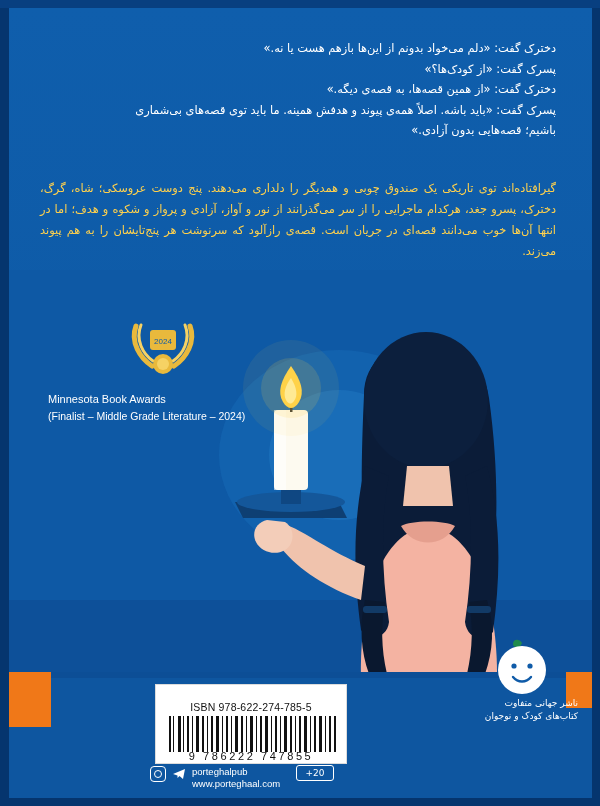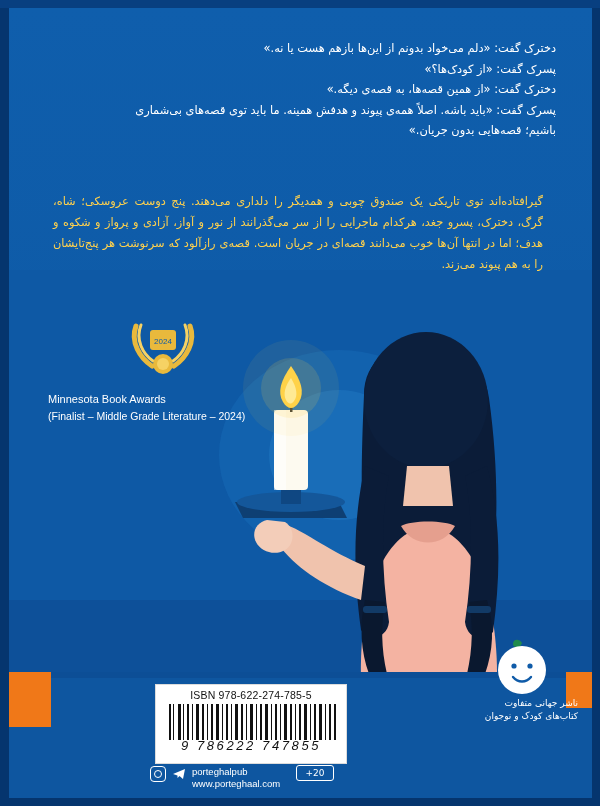--- a/index.html
+++ b/index.html
@@ -71,21 +71,21 @@
   .quote-block p{margin:0 0 0 0;}
   .synopsis-block{
     position:absolute;
     left:40px;top:178px;width:516px;
     text-align:justify;
     direction:rtl;
     color:#ffd14d;
     font-size:11.4px;
     line-height:21px;
   }
-  .synopsis-block p{margin:13px;}
+  .synopsis-block p{margin:0;}
 
   
   .award{
     position:absolute;left:48px;top:320px;width:230px;
     text-align:left;
   }
   .medal{
     position:relative;
     width:74px;height:62px;margin:0 auto;
   }
@@ -114,41 +114,40 @@
   .isbn-box{
     position:absolute;left:155px;top:684px;width:190px;height:78px;
     background:#ffffff;
     border:1px solid #dcdcdc;
   }
   .isbn-text{
     text-align:center;
     font-family:"Liberation Sans", sans-serif;
     font-size:10.5px;
     color:#111;
-    padding-top:4px;
+    padding-top:16px;
     letter-spacing:0.2px;
   }
   .barcode{
     position:relative;
     margin:3px auto 0 auto;
     width:172px;height:44px;
   }
   .barcode .bars{
     position:absolute;left:0;top:0;width:172px;height:36px;
   }
   .barcode .bars i{
     position:absolute;top:0;background:#111;height:36px;display:block;
   }
   .barcode-digits{
     position:absolute;left:0;top:34px;width:172px;
     font-family:"Liberation Sans", sans-serif;
-    font-size:13px;color:#111;
+    font-size:11px;color:#111;
     letter-spacing:2.6px;
     text-align:center;
-    font-style:italic;
   }
 
   
   .pub-logo{
     position:absolute;right:22px;top:637px;width:112px;text-align:right;
   }
   .pub-mark{
     width:62px;height:60px;margin:0 auto;position:relative;
   }
   .pub-name{
@@ -245,21 +244,21 @@
       <circle cx="282" cy="118" r="30" fill="#ffd24a" opacity="0.14"></circle>
       <circle cx="282" cy="118" r="48" fill="#ffd24a" opacity="0.07"></circle>
     </svg>
   </div>
 
   <div class="quote-block">
     <p>دخترک گفت: «دلم می‌خواد بدونم از این‌ها بازهم هست یا نه.»</p>
     <p>پسرک گفت: «از کودک‌ها؟»</p>
     <p>دخترک گفت: «از همین قصه‌ها، به قصه‌ی دیگه.»</p>
     <p>پسرک گفت: «باید باشه. اصلاً همه‌ی پیوند و هدفش همینه. ما باید توی قصه‌های بی‌شماری</p>
-    <p>باشیم؛ قصه‌هایی بدون جریان.»</p>
+    <p>باشیم؛ قصه‌هایی بدون آزادی.»</p>
   </div>
 
   <div class="synopsis-block">
     <p>گیرافتاده‌اند توی تاریکی یک صندوق چوبی و همدیگر را دلداری می‌دهند. پنج دوست عروسکی؛ شاه، گرگ، دخترک، پسرو جغد، هرکدام ماجرایی را از سر می‌گذرانند از نور و آواز، آزادی و پرواز و شکوه و هدف؛ اما در انتها آن‌ها خوب می‌دانند قصه‌ای در جریان است. قصه‌ی رازآلود که سرنوشت هر پنج‌تایشان را به هم پیوند می‌زند.</p>
   </div>
 
   <div class="award">
     <div class="medal">
       <svg width="74" height="62" viewBox="0 0 74 62" xmlns="http://www.w3.org/2000/svg">
         <path d="M10 6 C 4 22, 14 38, 26 46" stroke="#e9b93c" stroke-width="5" fill="none" stroke-linecap="round"></path>

